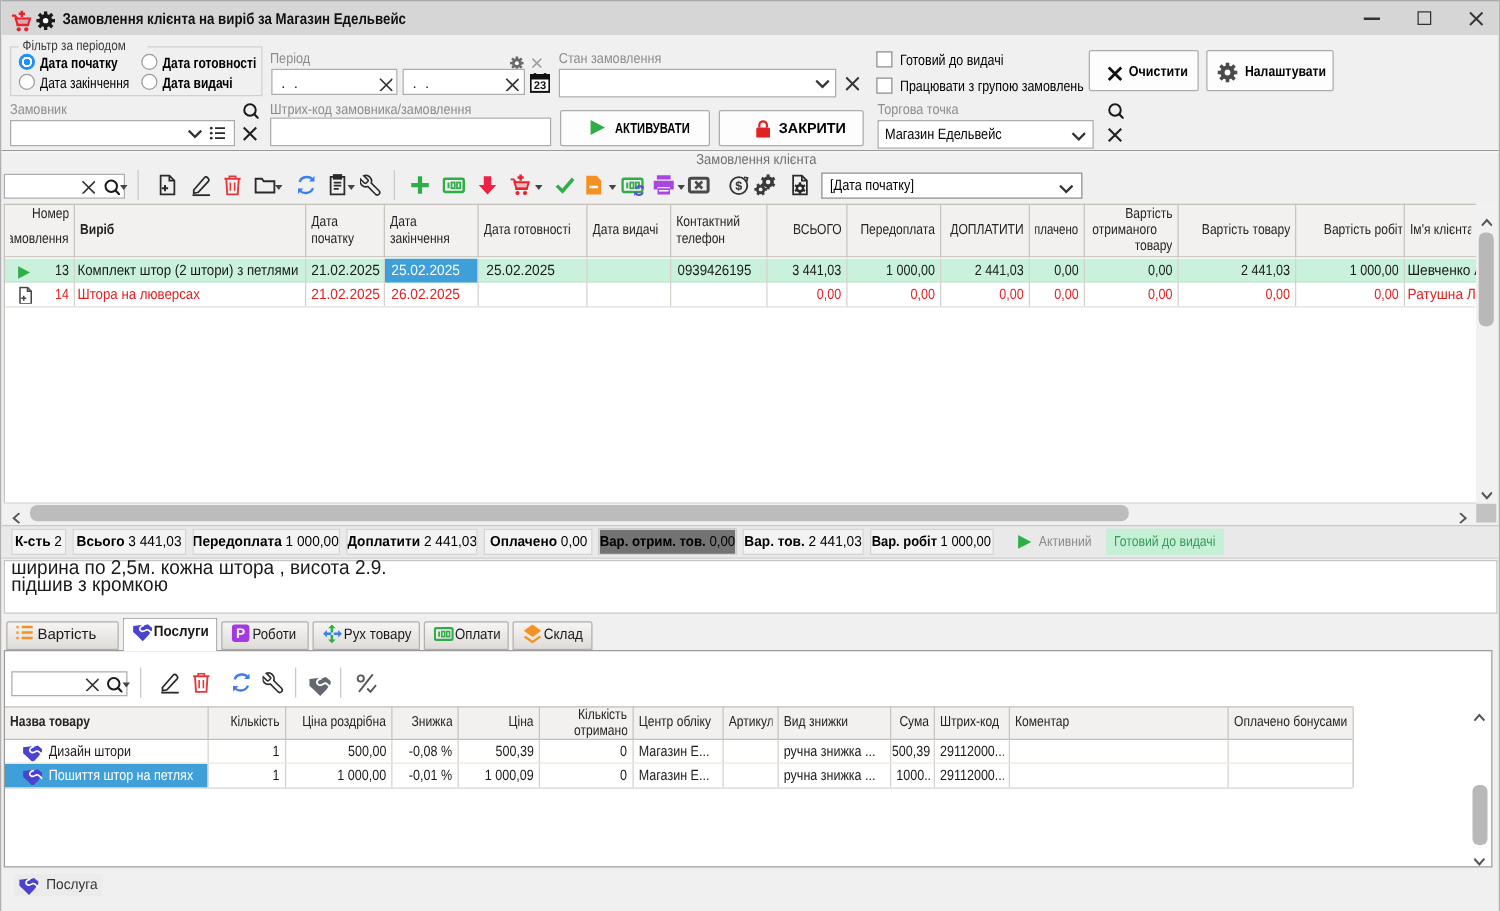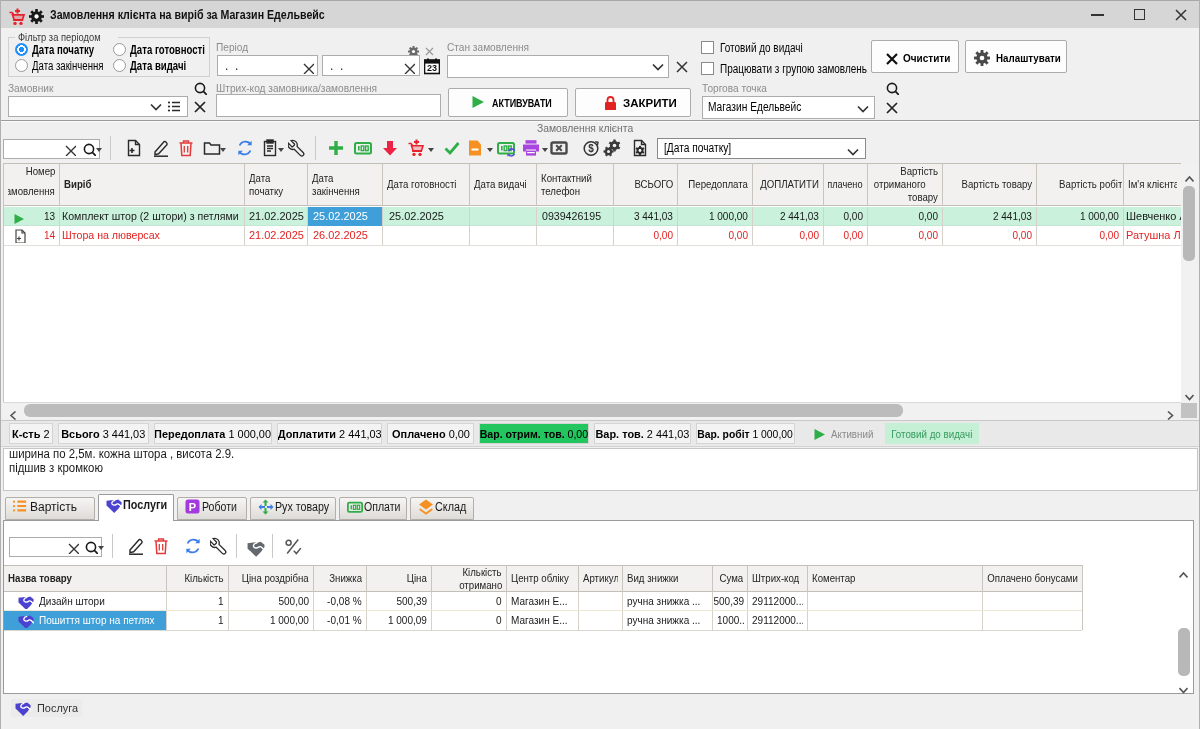--- a/index.html
+++ b/index.html
@@ -169,21 +169,21 @@
 <div class="a inp" style="left:701px;top:96px;width:173px;height:23px"></div>
 <div class="a" style="left:707px;top:100px;font-size:12px"><span class="tx" style="transform:scaleX(0.85)">Магазин Едельвейс</span></div>
 <div class="a" style="left:855px;top:102px;width:14px;height:14px;"><svg width="14" height="14" viewBox="0 0 14 14">
       <path d="M2,4.5 L7,9.5 L12,4.5" stroke="#333" stroke-width="1.7" fill="none"></path>
     </svg></div>
 <div class="a" style="left:883px;top:100px;width:15px;height:15px;"><svg width="15" height="15" viewBox="0 0 15 15">
       <path d="M3,3 L13,13 M13,3 L3,13" stroke="#222" stroke-width="1.7" fill="none"></path>
     </svg></div>
 <div class="a" style="left:0;top:120px;width:1200px;height:1px;background:#9b9b9b"></div>
 <div class="a" style="left:0;top:121px;width:1200px;height:1px;background:#fdfdfd"></div>
-<div class="a" style="left:536px;top:122px;font-size:11.5px;color:#707070"><span class="tx" style="transform:scaleX(0.9)">Замовлення клієнта</span></div>
+<div class="a" style="left:556px;top:122px;font-size:11.5px;color:#707070"><span class="tx" style="transform:scaleX(0.9)">Замовлення клієнта</span></div>
 <div class="a inp" style="left:2px;top:139px;width:97px;height:20px"></div>
 <div class="a" style="left:62px;top:142px;width:13px;height:13px;"><svg width="13" height="13" viewBox="0 0 13 13">
       <path d="M3,3 L13,13 M13,3 L3,13" stroke="#333" stroke-width="1.4" fill="none"></path>
     </svg></div>
 <div class="a" style="left:81px;top:142px;width:14px;height:14px;"><svg width="14" height="14" viewBox="0 0 14 14">
       <circle cx="7" cy="7" r="4.6" fill="none" stroke="#1a1a1a" stroke-width="1.6"></circle>
       <path d="M10.4,10.4 L14.6,14.6" stroke="#1a1a1a" stroke-width="1.8"></path>
     </svg></div>
 <div class="a" style="left:95px;top:148px;width:0;height:0;border-left:3.5px solid transparent;border-right:3.5px solid transparent;border-top:4px solid #444"></div>
 <div class="a sep" style="left:109px;top:136px;height:24px"></div>
@@ -542,38 +542,38 @@
   </div>
 <div class="a" style="left:153px;top:423px;width:118px;height:21px;background:#f3f3f3;border:1px solid #d4d4d4;display:flex;align-items:center;justify-content:center;font-size:11.5px;white-space:nowrap;overflow:hidden">
     <span class="tx" style="transform:scaleX(0.95);transform-origin:50% 50%">​<b>Передоплата</b>&nbsp;1 000,00</span>
   </div>
 <div class="a" style="left:276px;top:423px;width:105px;height:21px;background:#f3f3f3;border:1px solid #d4d4d4;display:flex;align-items:center;justify-content:center;font-size:11.5px;white-space:nowrap;overflow:hidden">
     <span class="tx" style="transform:scaleX(0.95);transform-origin:50% 50%">​<b>Доплатити</b>&nbsp;2 441,03</span>
   </div>
 <div class="a" style="left:386px;top:423px;width:87px;height:21px;background:#f3f3f3;border:1px solid #d4d4d4;display:flex;align-items:center;justify-content:center;font-size:11.5px;white-space:nowrap;overflow:hidden">
     <span class="tx" style="transform:scaleX(0.95);transform-origin:50% 50%">​<b>Оплачено</b>&nbsp;0,00</span>
   </div>
-<div class="a" style="left:478px;top:423px;width:110px;height:21px;background:#22c55e;border:1px solid #d4d4d4;display:flex;align-items:center;justify-content:center;font-size:11.5px;white-space:nowrap;overflow:hidden">
+<div class="a" style="left:478px;top:423px;width:110px;height:21px;background:#737373;border:1px solid #d4d4d4;display:flex;align-items:center;justify-content:center;font-size:11.5px;white-space:nowrap;overflow:hidden">
     <span class="tx" style="transform:scaleX(0.92);transform-origin:50% 50%">​<b>Вар. отрим. тов.</b>&nbsp;0,00</span>
   </div>
 <div class="a" style="left:593px;top:423px;width:97px;height:21px;background:#f3f3f3;border:1px solid #d4d4d4;display:flex;align-items:center;justify-content:center;font-size:11.5px;white-space:nowrap;overflow:hidden">
     <span class="tx" style="transform:scaleX(0.95);transform-origin:50% 50%">​<b>Вар. тов.</b>&nbsp;2 441,03</span>
   </div>
 <div class="a" style="left:695px;top:423px;width:99px;height:21px;background:#f3f3f3;border:1px solid #d4d4d4;display:flex;align-items:center;justify-content:center;font-size:11.5px;white-space:nowrap;overflow:hidden">
     <span class="tx" style="transform:scaleX(0.9);transform-origin:50% 50%">​<b>Вар. робіт</b>&nbsp;1 000,00</span>
   </div>
 <div class="a" style="left:812px;top:427px;width:13px;height:13px;"><svg width="13" height="13" viewBox="0 0 13 13">
       <path d="M1.5,1 L12,6.5 L1.5,12 Z" fill="#2fae47"></path>
     </svg></div>
 <div class="a" style="left:830px;top:428px;font-size:11.5px;color:#8a8a8a"><span class="tx" style="transform:scaleX(0.85)">Активний</span></div>
 <div class="a" style="left:884px;top:423px;width:94px;height:21px;background:#c5f0d6;color:#379a5e;font-size:11.5px;display:flex;align-items:center;justify-content:center">
     <span class="tx" style="transform-origin:50% 50%">Готовий до видачі</span>
   </div>
 <div class="a" style="left:2px;top:448px;width:1195px;height:43px;background:#fff;border:1px solid #c6c6c6"></div>
-<div class="a" style="left:8px;top:448px;font-size:12px;color:#1a1a1a;line-height:13.5px"><span class="tx" style="transform:scaleX(0.95)">ширина по 2,5м. кожна штора , висота 2.9.</span><br><span class="tx" style="transform:scaleX(0.95)">підшив з кромкою</span></div>
+<div class="a" style="left:8px;top:448px;font-size:16px;color:#1a1a1a;line-height:13.5px"><span class="tx" style="transform:scaleX(0.95)">ширина по 2,5м. кожна штора , висота 2.9.</span><br><span class="tx" style="transform:scaleX(0.95)">підшив з кромкою</span></div>
 <div class="a" style="left:4px;top:497px;width:90px;height:23px;background:linear-gradient(#f6f5f4,#dedcd8);border:1px solid #b2aea8;border-radius:2px 2px 0 0"></div>
 <div class="a" style="left:12px;top:499px;width:16px;height:16px;z-index:6"><svg width="14" height="14" viewBox="0 0 14 14">
       <g transform="scale(0.875)">
         <g stroke="#f59122" stroke-width="2.4" fill="none">
           <path d="M5,3 h10 M5,8 h10 M5,13 h10"></path>
         </g>
         <rect x="0" y="2" width="2.2" height="2.2" fill="#f59122"></rect>
         <rect x="0" y="7" width="2.2" height="2.2" fill="#f59122"></rect>
         <rect x="0" y="12" width="2.2" height="2.2" fill="#f59122"></rect>
       </g>

